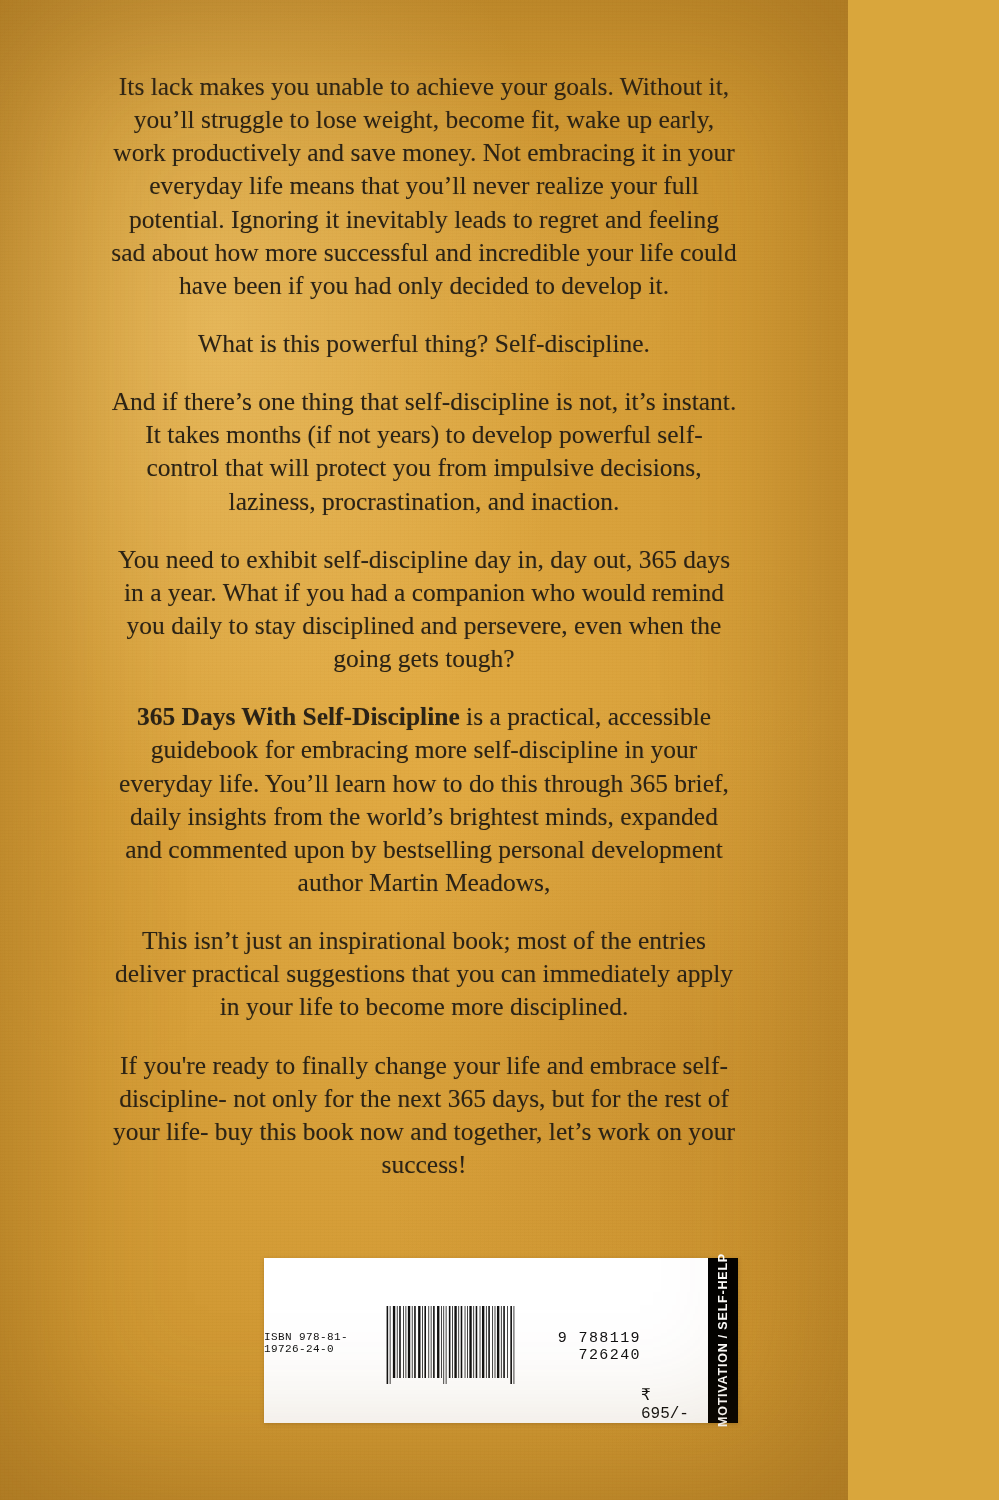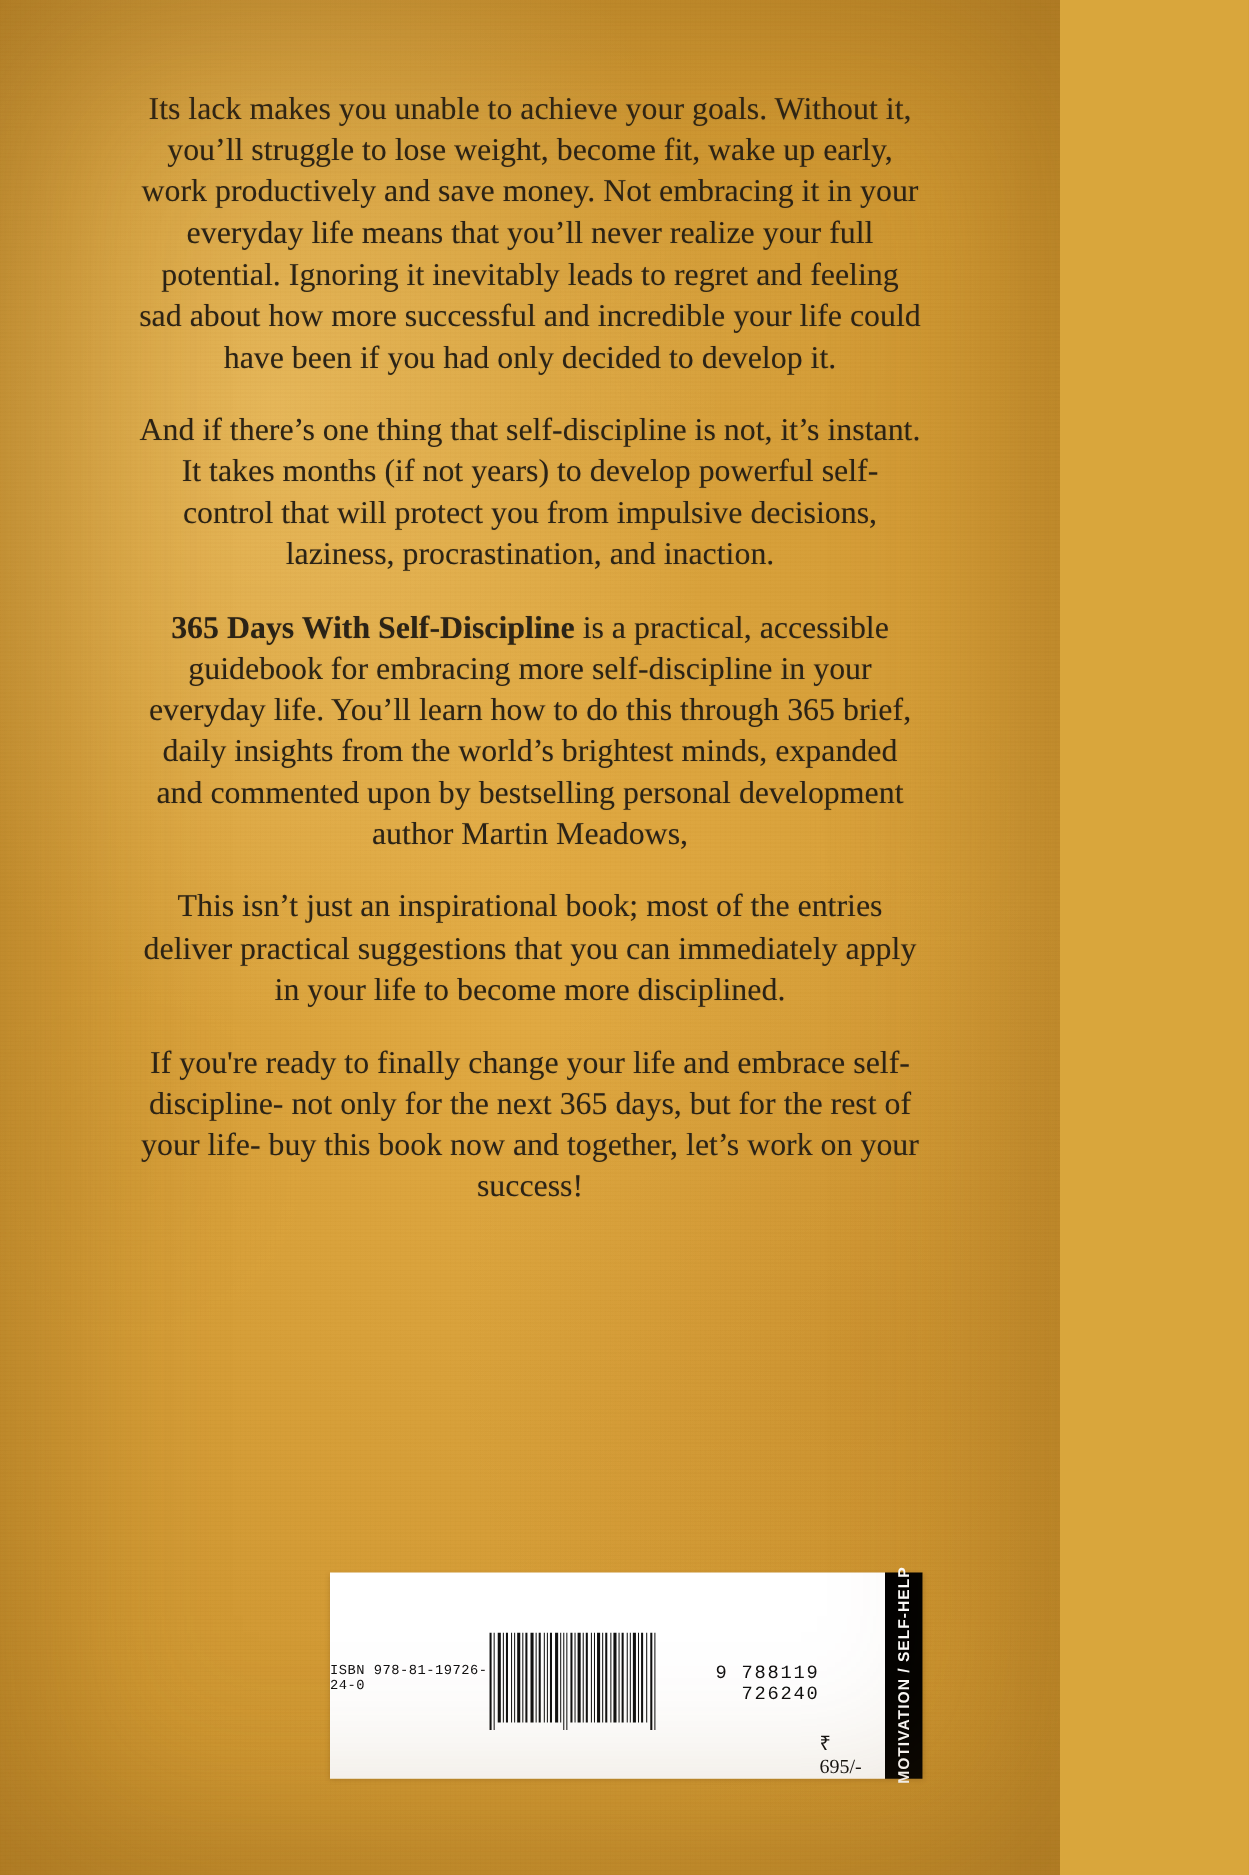--- a/index.html
+++ b/index.html
@@ -165,21 +165,21 @@
   }
   .barcode-digits {
     font-family: "Liberation Mono", monospace;
     font-size: 15px;
     letter-spacing: 1.4px;
     color: #111;
     margin-top: 4px;
     text-align: right;
   }
   .price {
-    font-family: Liberation Serif, serif;
+    font-family: Liberation Mono, monospace;
     font-size: 16px;
     color: #111;
     align-self: flex-end;
     margin-right: 14px;
     margin-top: 4px;
   }
   .category-strip {
     width: 30px;
     background: #000;
     color: #fff;
@@ -199,21 +199,23 @@
 </style>
 </head>
 <body>
 
 <div class="cover">
 
   <div class="grain"></div>
 
   <div class="blurb">
     <p>Its lack makes you unable to achieve your goals. Without it, you’ll struggle to lose weight, become fit, wake up early, work productively and save money. Not embracing it in your everyday life means that you’ll never realize your full potential. Ignoring it inevitably leads to regret and feeling sad about how more successful and incredible your life could have been if you had only decided to develop it.</p>
+    <p>What is this powerful thing? Self-discipline.</p>
     <p>And if there’s one thing that self-discipline is not, it’s instant. It takes months (if not years) to develop powerful self-control that will protect you from impulsive decisions, laziness, procrastination, and inaction.</p>
+    <p>You need to exhibit self-discipline day in, day out, 365 days in a year. What if you had a companion who would remind you daily to stay disciplined and persevere, even when the going gets tough?</p>
     <p><span class="booktitle">365 Days With Self-Discipline</span><span> is a practical, accessible guidebook for embracing more self-discipline in your everyday life. You’ll learn how to do this through 365 brief, daily insights from the world’s brightest minds, expanded and commented upon by bestselling personal development author Martin Meadows,</span></p>
     <p>This isn’t just an inspirational book; most of the entries deliver practical suggestions that you can immediately apply in your life to become more disciplined.</p>
     <p>If you're ready to finally change your life and embrace self-discipline- not only for the next 365 days, but for the rest of your life- buy this book now and together, let’s work on your success!</p>
   </div>
 
   <div class="bottom">
 
 
     <div class="isbn-block">
       <div class="isbn-text">ISBN 978-81-19726-24-0</div>

